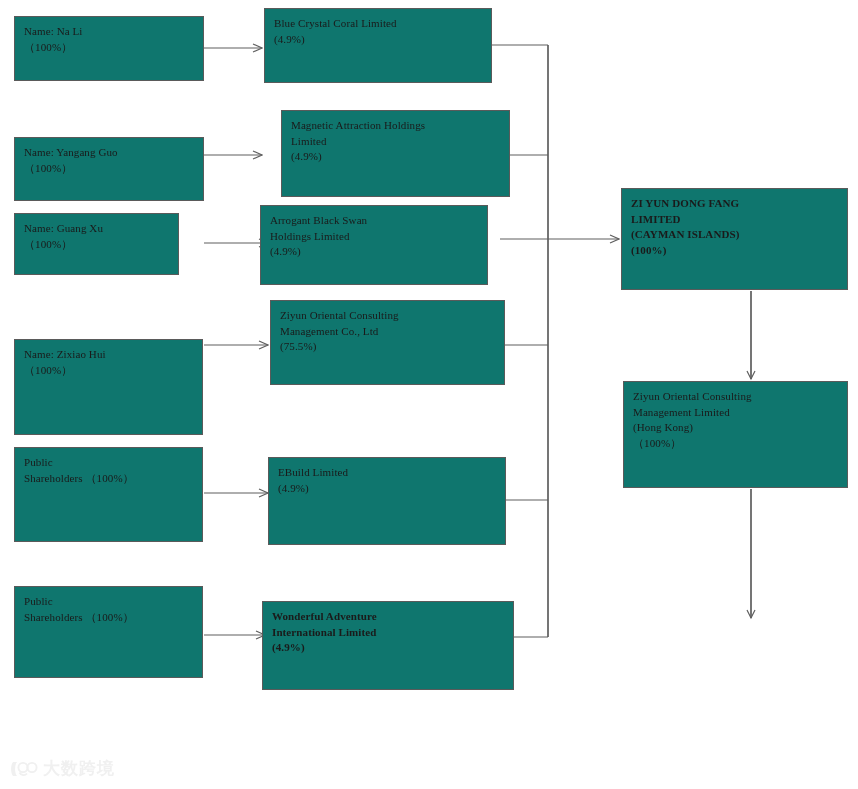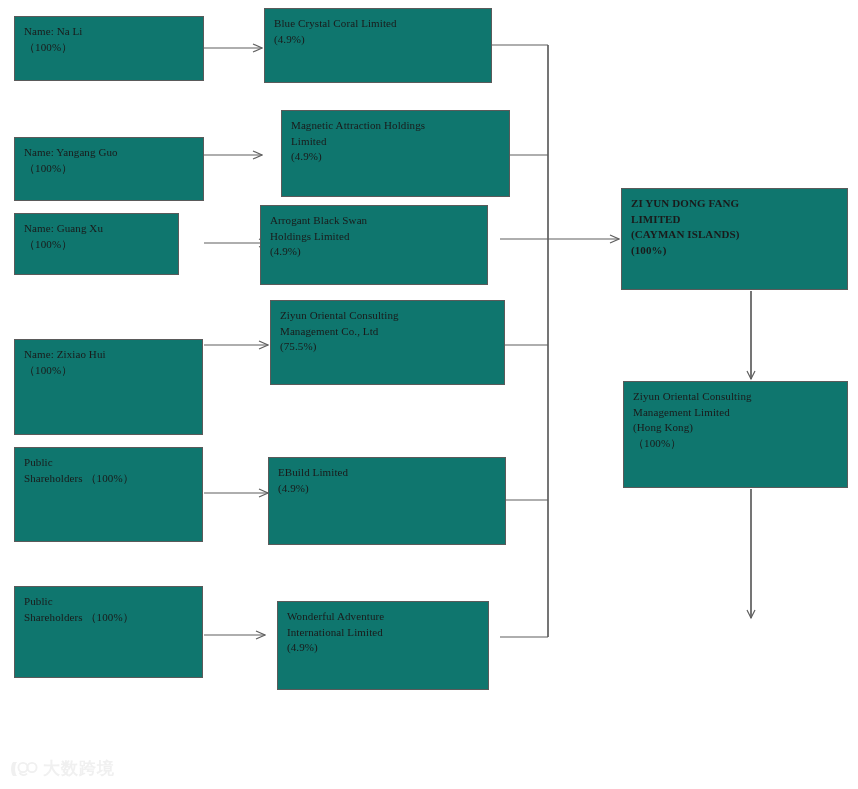--- a/index.html
+++ b/index.html
@@ -125,21 +125,21 @@
 Holdings Limited
 (4.9%)</div>
 
   <div class="node" style="left:270px; top:300px; width:235px; height:85px;">Ziyun Oriental Consulting
 Management Co., Ltd
 (75.5%)</div>
 
   <div class="node" style="left:268px; top:457px; width:238px; height:88px;">EBuild Limited
 (4.9%)</div>
 
-  <div class="node" style="left:277px; top:601px; width:212px; height:89px;">Wonderful Adventure
+  <div class="node" style="left:262px; top:601px; width:252px; height:89px;font-weight:bold;">Wonderful Adventure
 International Limited
 (4.9%)</div>
 
   <div class="node" style="left:621px; top:188px; width:227px; height:102px;font-weight:bold;">ZI YUN DONG FANG
 LIMITED
 (CAYMAN ISLANDS)
 (100%)</div>
 
   <div class="node" style="left:623px; top:381px; width:225px; height:107px;">Ziyun Oriental Consulting
 Management Limited

